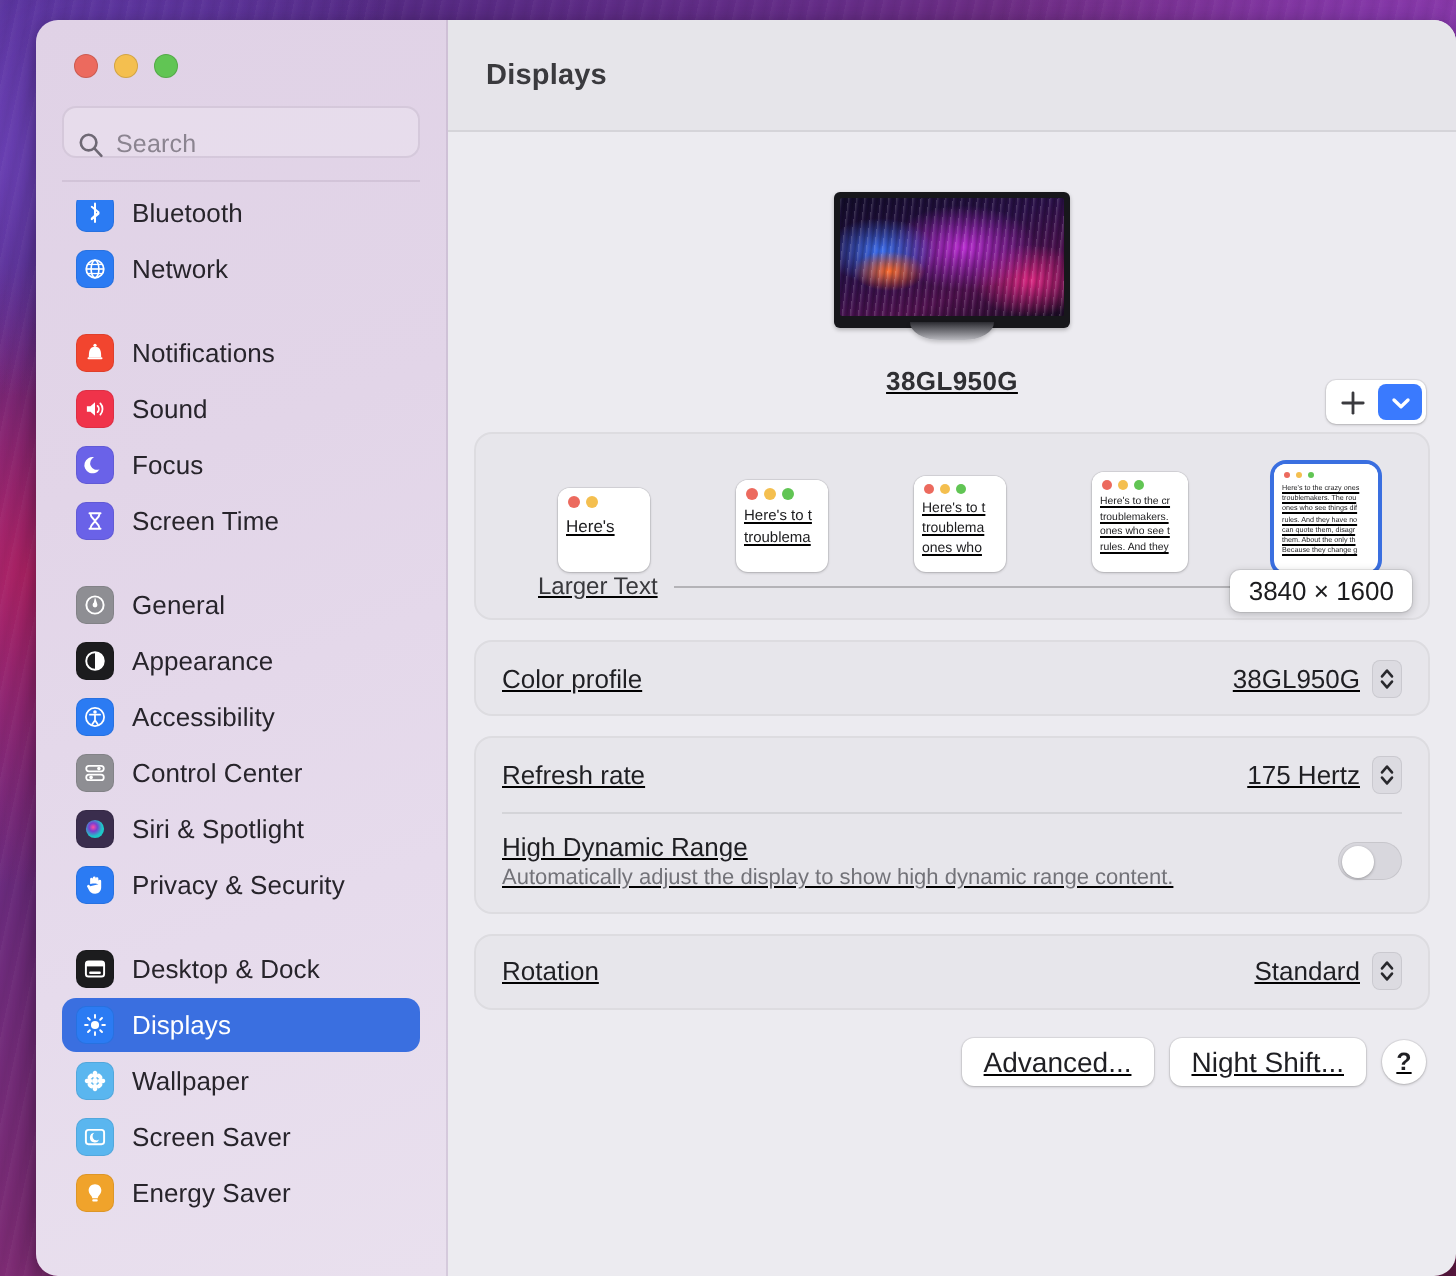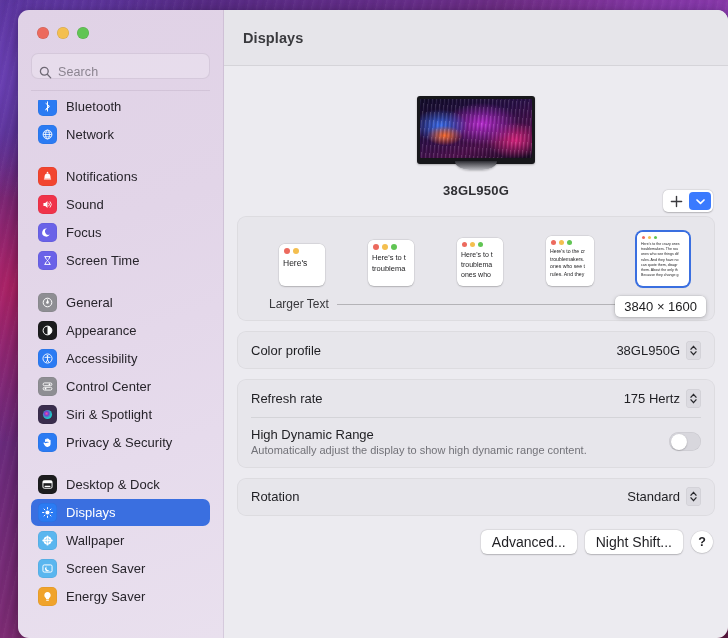--- a/index.html
+++ b/index.html
@@ -120,20 +120,21 @@
   }
   #page-title {
     font-size: 14.5px; font-weight: bold; color: #3a3a3e;
     letter-spacing: .1px;
   }
 
   #content-body {
     position:absolute; top:56px; left:0; right:0; bottom:0;
     padding: 0 13px;
     box-sizing: border-box;
+    text-decoration: underline;
   }
 
   
   #preview {
     position: relative;
     height: 150px;
     display:flex; flex-direction:column; align-items:center;
     justify-content:flex-start;
     padding-top: 30px;
     box-sizing:border-box;
@@ -235,21 +236,21 @@
   .tdot.g { background:#61c554; }
   .thumb .tbody {
     padding: 0 4px;
     color:#1c1c1e;
     overflow:hidden;
   }
   .thumb .tline { white-space:nowrap; }
 
   #res-labels {
     display:flex; align-items:center; gap: 8px;
-    margin-top: 11px;
+    margin-top: 0;
     padding: 0 2px;
   }
   .res-label { font-size: 12px; color:#38383c; white-space:nowrap; }
   #res-track { flex:1 1 auto; height:1px; background: rgba(0,0,0,0.22); }
   #res-tooltip {
     position:absolute;
     right: 9px; bottom: 4px;
     background:#fff;
     border-radius: 5px;
     padding: 3px 9px;

